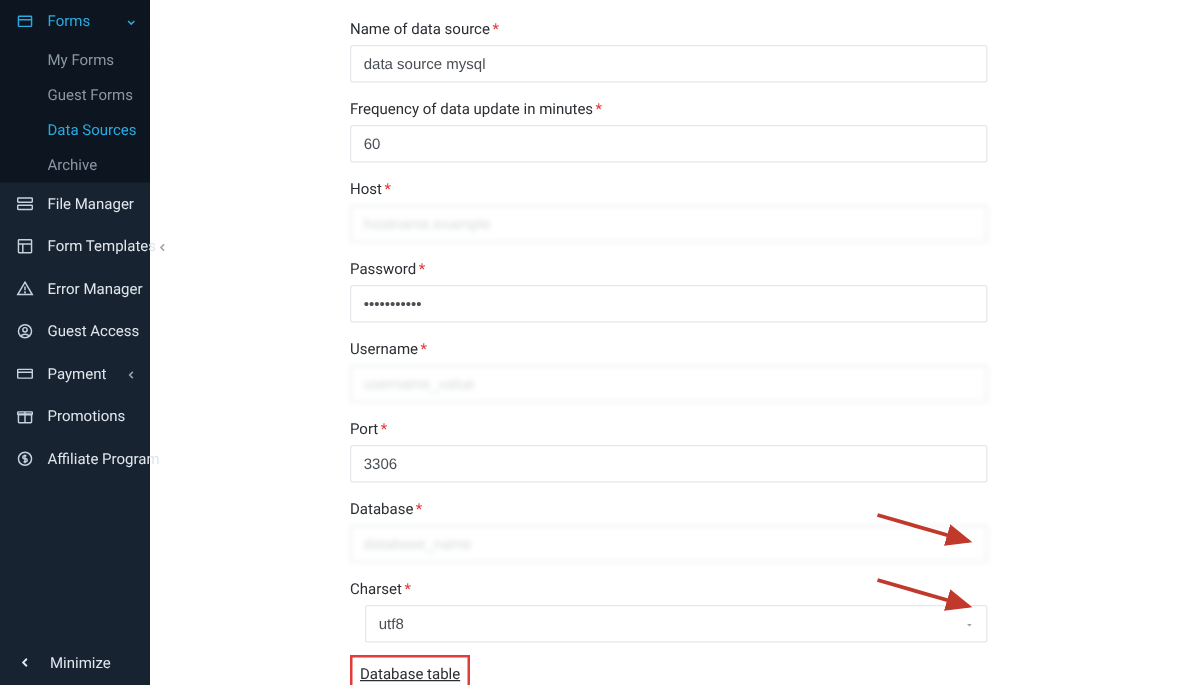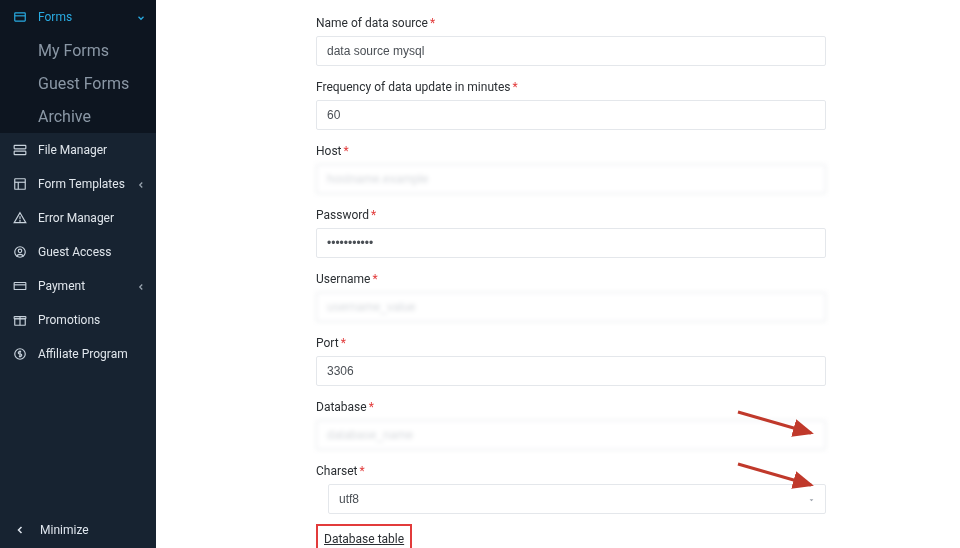--- a/index.html
+++ b/index.html
@@ -5,21 +5,21 @@
 * { margin: 0; padding: 0; box-sizing: border-box; }
 body {
   font-family: -apple-system, BlinkMacSystemFont, "Segoe UI", Roboto, Arial, sans-serif;
   background: #ffffff;
   width: 960px;
   height: 548px;
   overflow: hidden;
   display: flex;
 }
 .sidebar {
-  width: 156px;
+  width: 120px;
   background: #172331;
   color: #b8c4d0;
   display: flex;
   flex-direction: column;
   font-size: 12px;
 }
 .sidebar-top { flex: 1; }
 .sidebar-item {
   display: flex;
   align-items: center;
@@ -47,21 +47,21 @@
 .chevron-icon {
   width: 10px;
   height: 10px;
   color: #9aa5b0;
 }
 .sub-items { background: #0d1520; }
 .sidebar-subitem {
   padding: 7px 10px 7px 38px;
   color: #8a97a5;
   cursor: pointer;
-  font-size: 16px;
+  font-size: 12px;
 }
 .sidebar-subitem.active { color: #29abe2; }
 .sidebar-bottom {
   border-top: 0;
   padding: 10px 12px;
 }
 .minimize {
   display: flex;
   align-items: center;
   cursor: pointer;
@@ -133,20 +133,21 @@
       <span class="sidebar-label">Forms</span>
       <span class="chevron-icon">
         <svg width="10" height="10" viewBox="0 0 24 24" fill="none" stroke="currentColor" stroke-width="3">
             <polyline points="6 9 12 15 18 9"></polyline>
           </svg>
       </span>
     </div>
     <div class="sub-items">
       <div class="sidebar-subitem">My Forms</div>
       <div class="sidebar-subitem">Guest Forms</div>
+      <div class="sidebar-subitem active">Data Sources</div>
       <div class="sidebar-subitem">Archive</div>
     </div>
 
     <div class="sidebar-item">
       <span class="sidebar-icon">
         <svg width="14" height="14" viewBox="0 0 24 24" fill="none" stroke="currentColor" stroke-width="2">
             <rect x="2" y="4" width="20" height="6" rx="1"></rect>
             <rect x="2" y="14" width="20" height="6" rx="1"></rect>
           </svg>
       </span>

